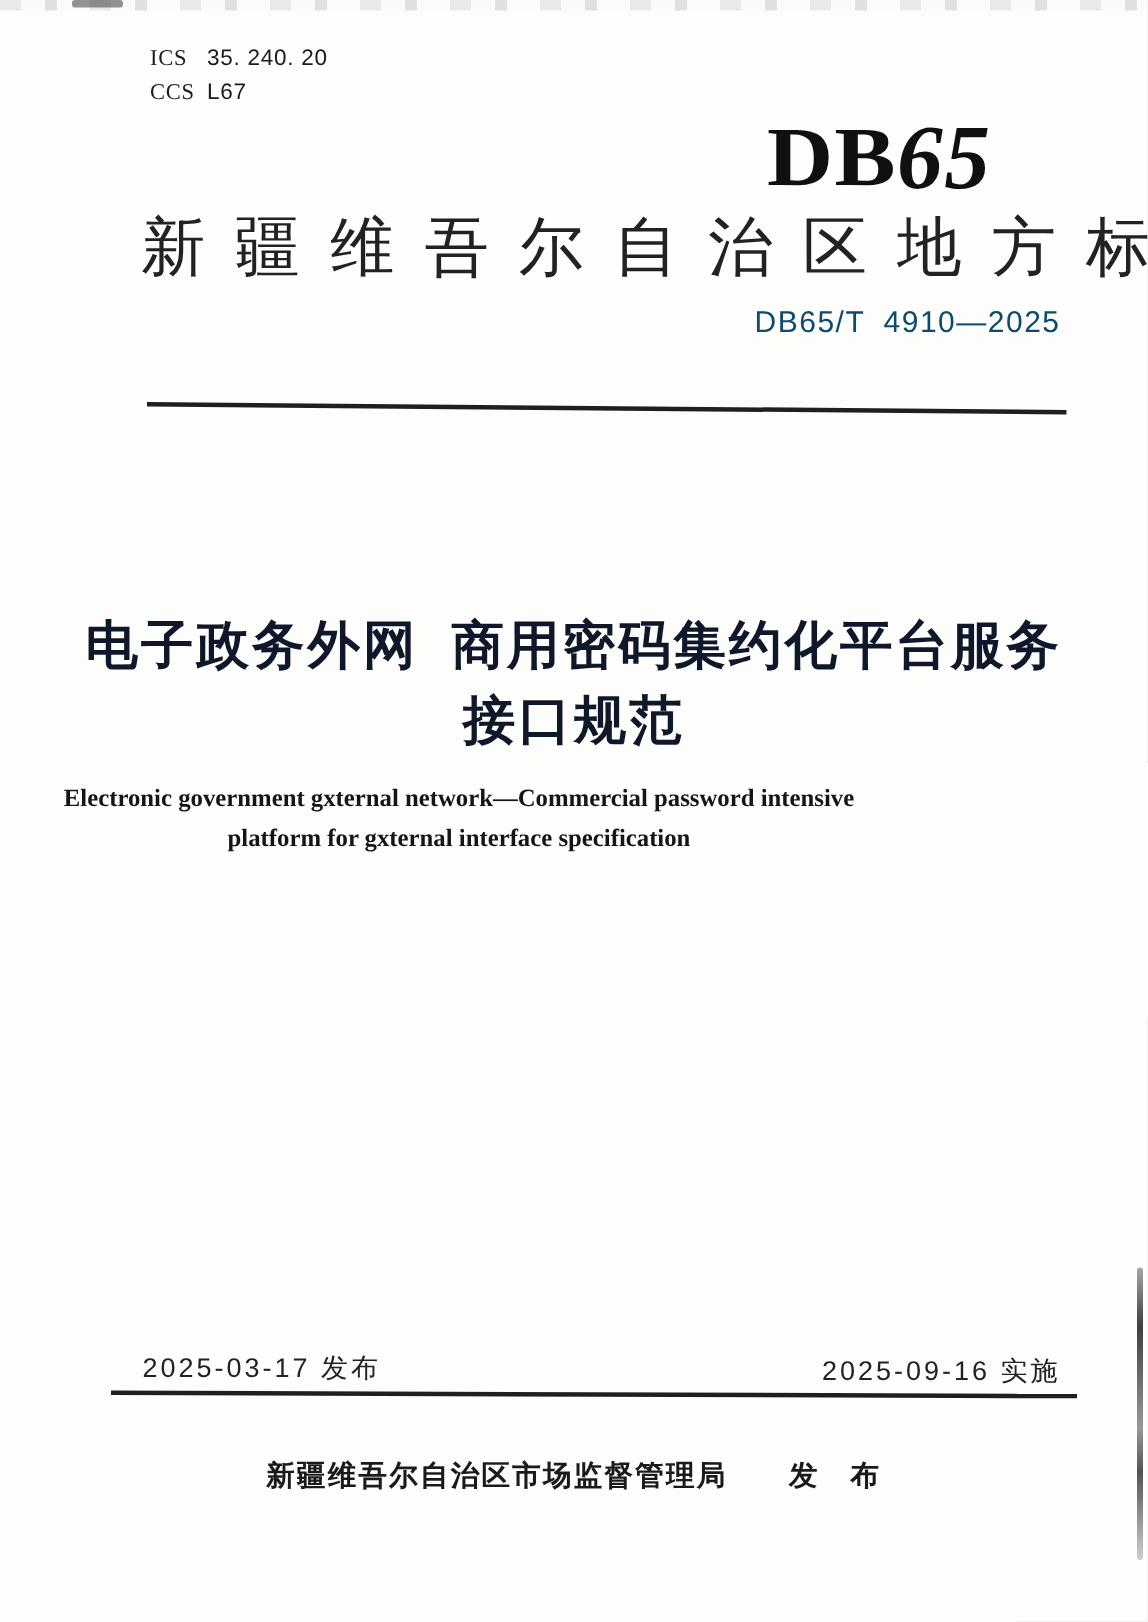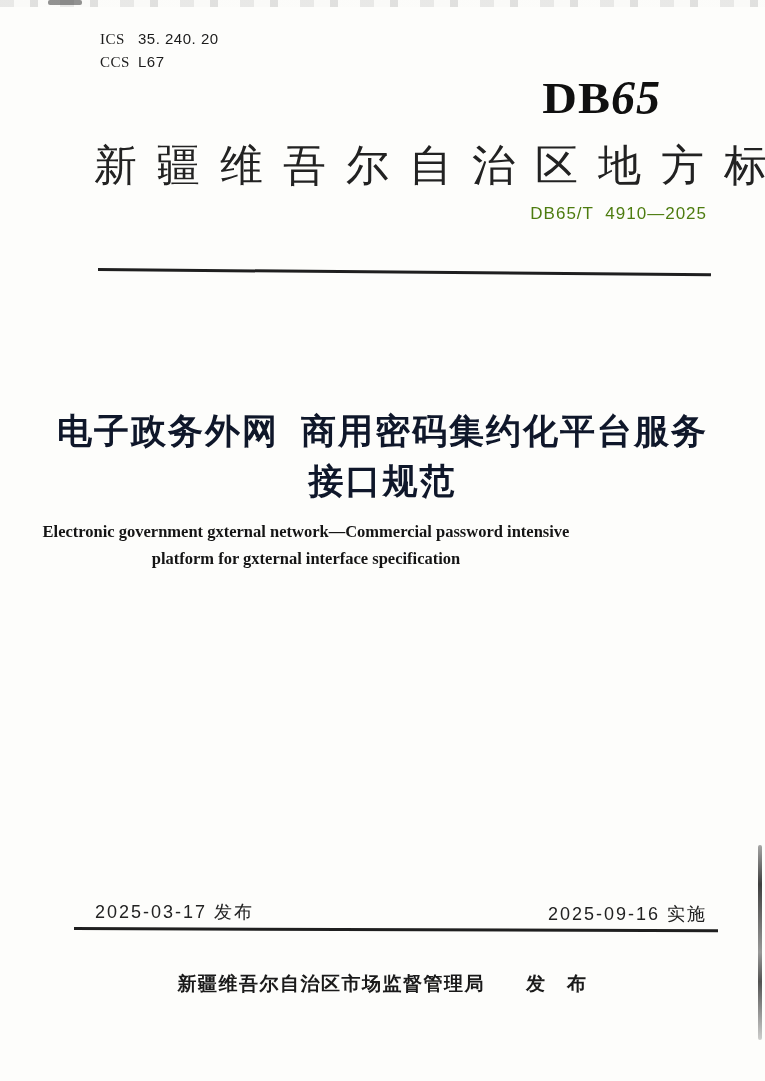--- a/index.html
+++ b/index.html
@@ -35,36 +35,36 @@
   }
   
   .ics-block { position: absolute; left: 100px; top: 30px; font-size: 15px; }
   .ics-row { display: flex; align-items: baseline; height: 23px; letter-spacing: .5px; }
   .ics-label { font-family: "Liberation Serif", serif; width: 38px; }
   .ics-value { font-family: "Liberation Sans", sans-serif; }
   
   .db-logo {
     position: absolute; right: 104px; top: 66px;
     font-family: "Liberation Serif", serif;
-    font-weight: 900; font-size: 48px; line-height: 64px;
+    font-weight: 900; font-size: 61px; line-height: 80px;
     color: #101010; letter-spacing: 1px; white-space: nowrap;
   }
   .db-logo .db { transform: scaleY(.92); display: inline-block; }
   .db-logo .num { font-style: italic; display: inline-block; }
   
   .standard-name {
     position: absolute; left: 94px; top: 138px;
     font-size: 43px; line-height: 54px; font-weight: 500;
     letter-spacing: 20px; white-space: nowrap; color: #222;
   }
   
   .standard-code {
     position: absolute; right: 58px; top: 204px;
-    font-size: 17px; letter-spacing: 1px; word-spacing: 6px;
-    font-weight: 500; color: #4d7c0f; white-space: nowrap;
+    font-size: 20px; letter-spacing: 1px; word-spacing: 6px;
+    font-weight: 500; color: #0c4a6e; white-space: nowrap;
   }
   
   .rule { position: absolute; background: #1f1f1f; }
   .rule-top {
     left: 98px; top: 268px; width: 613px; height: 2.5px;
     transform: rotate(0.5deg); transform-origin: left center;
   }
   .rule-bottom {
     left: 74px; top: 927px; width: 644px; height: 2.5px;
     transform: rotate(0.2deg); transform-origin: left center;

